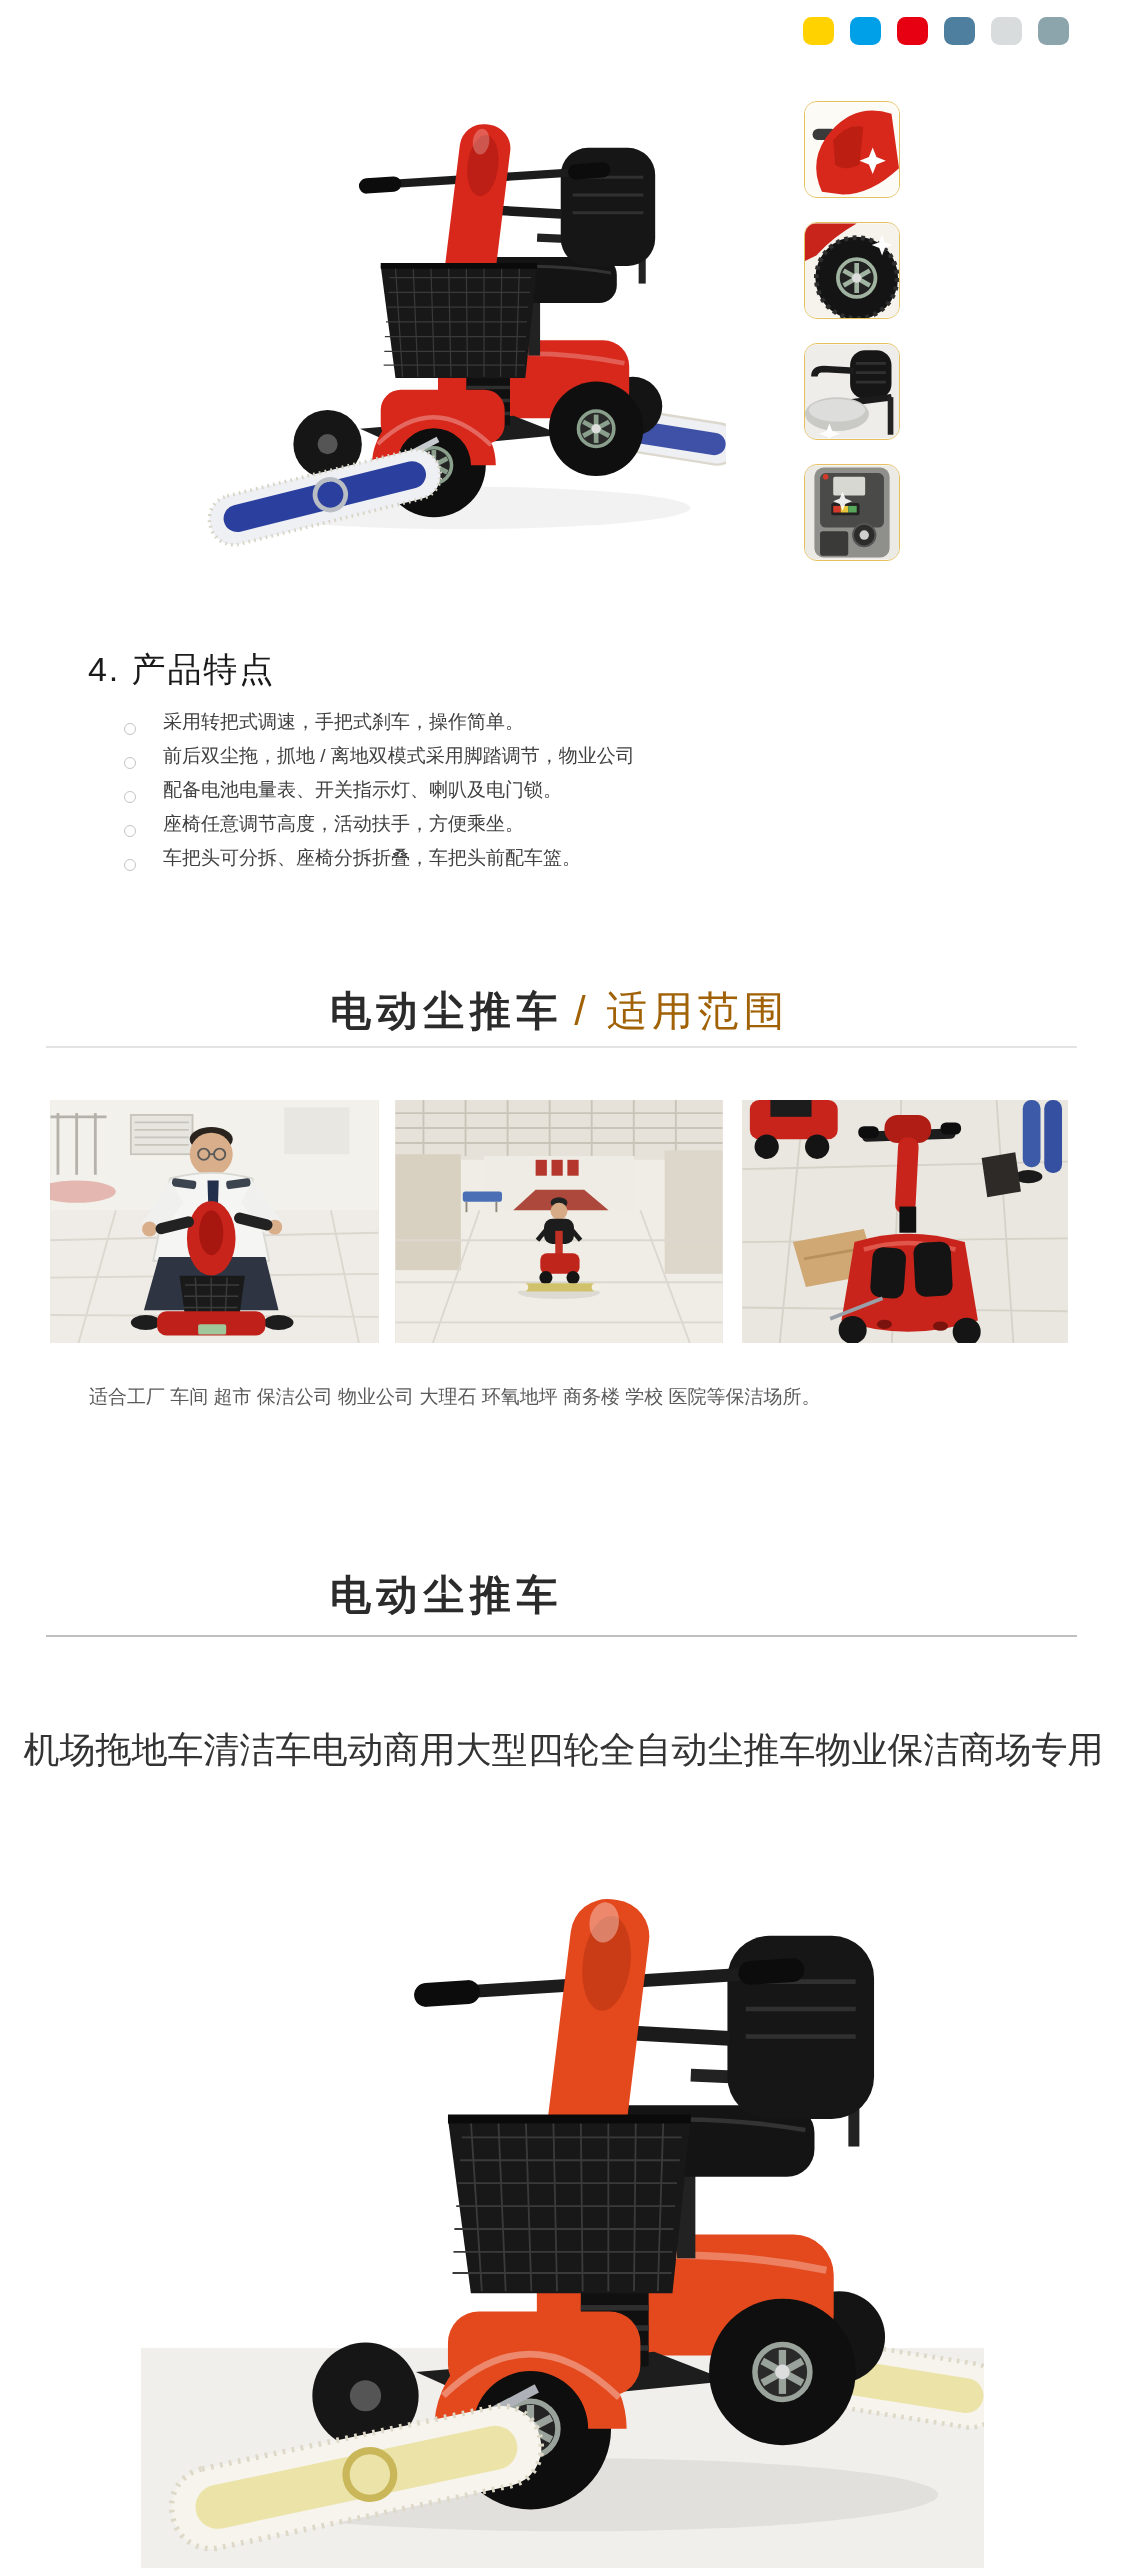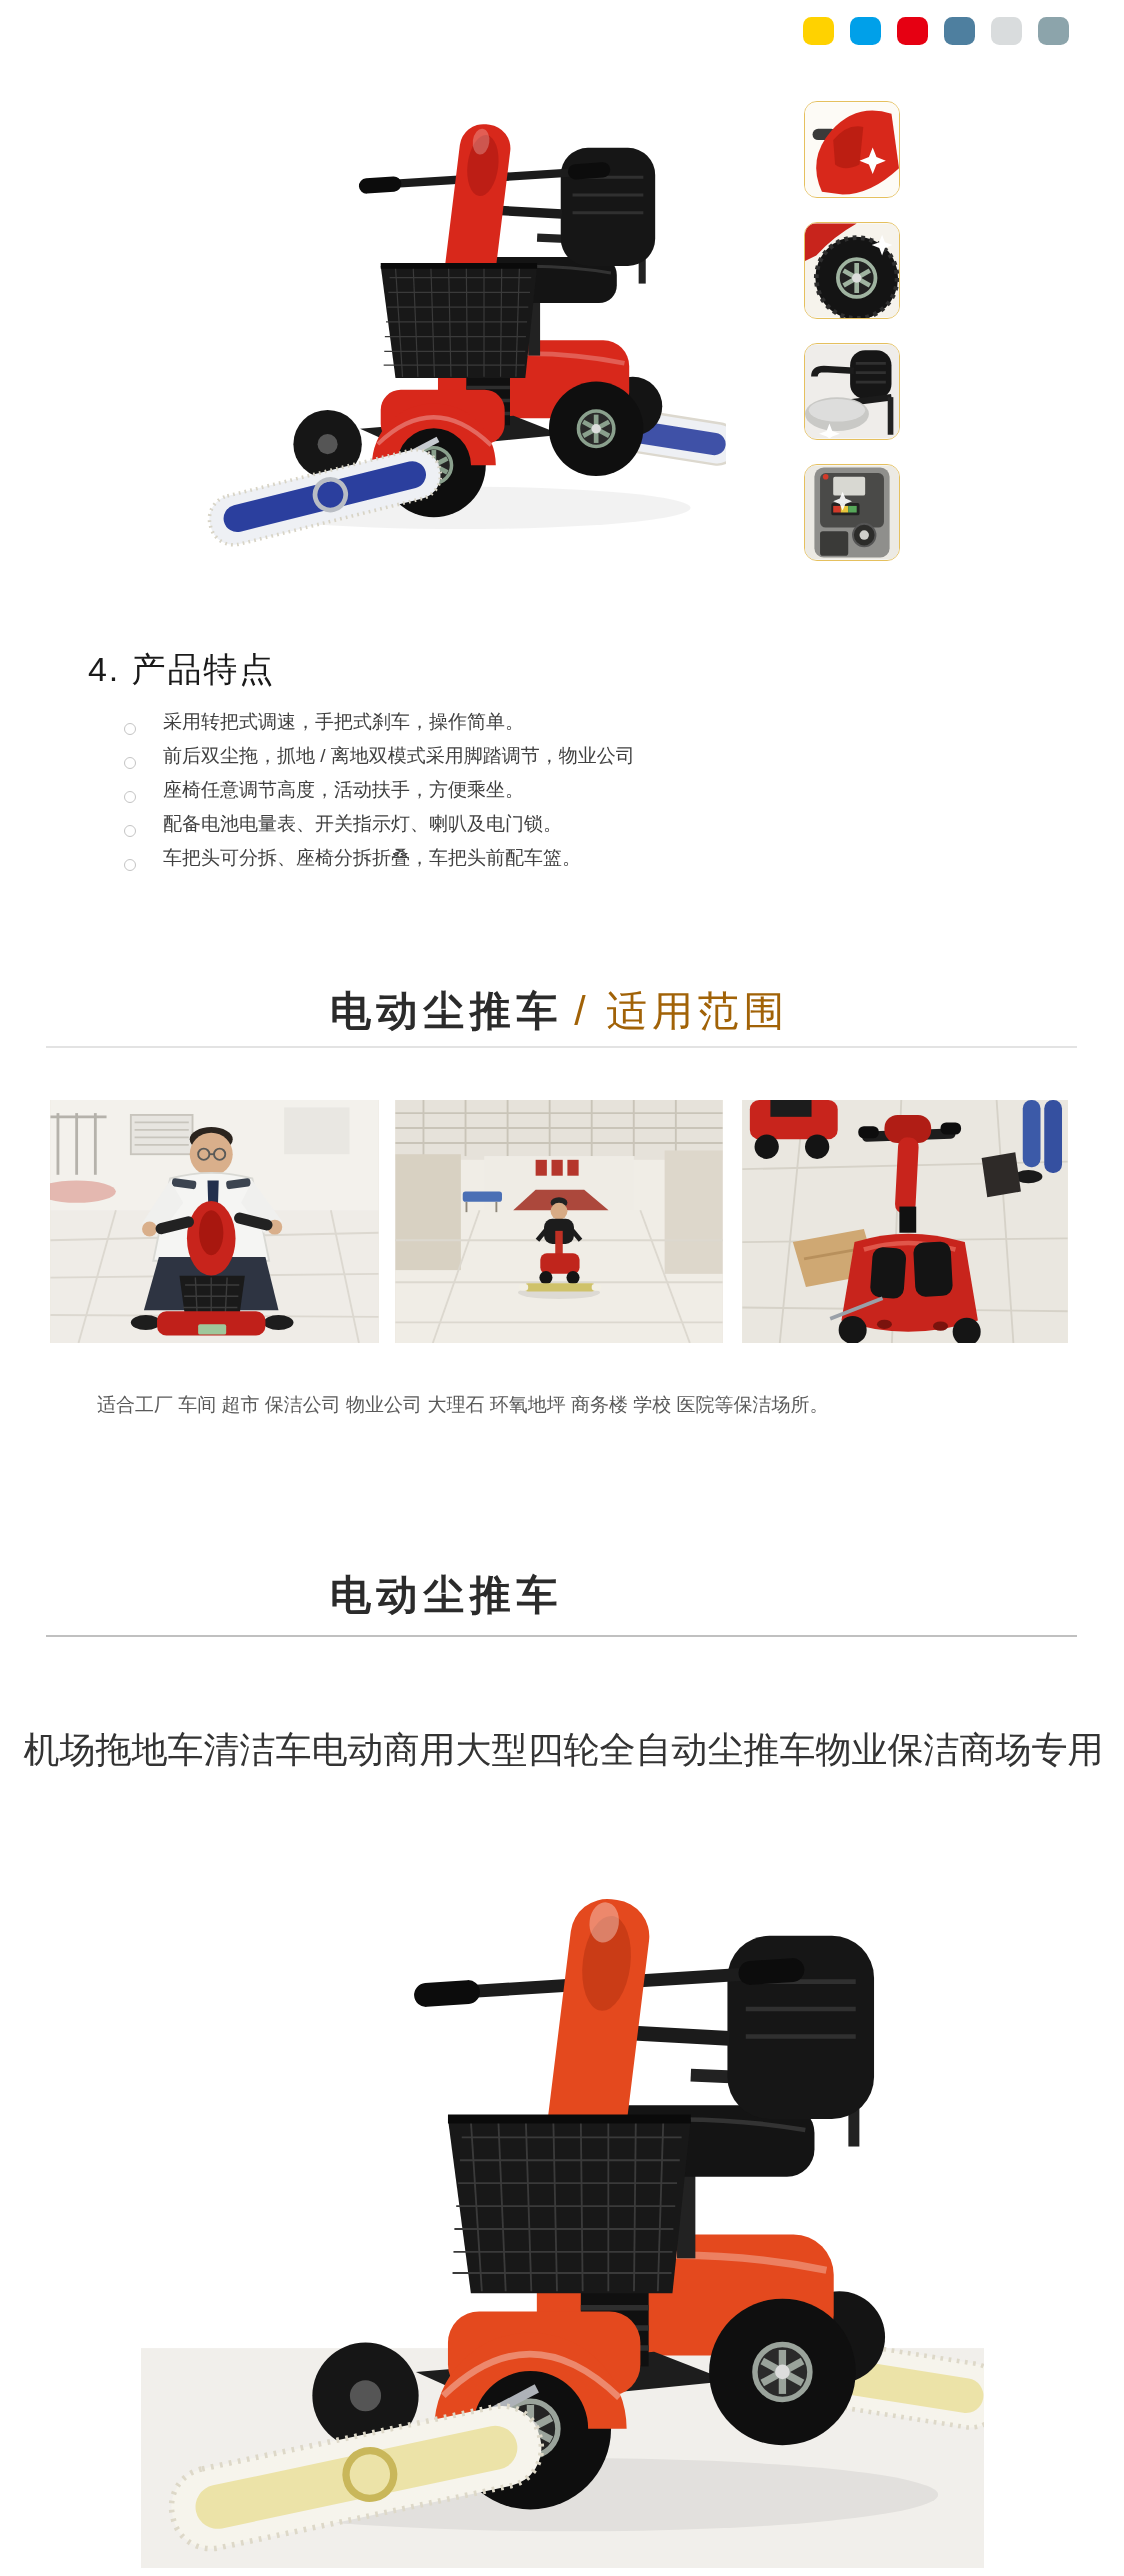--- a/index.html
+++ b/index.html
@@ -34,21 +34,21 @@
 
   
   .photo-row .photo{position:absolute;top:1100px;height:243px;overflow:hidden;background:#ece9e2;}
   .photo svg{display:block;width:100%;height:100%;}
   .p1{left:50px;width:329px;}
   .p2{left:395px;width:328px;}
   .p3{left:742px;width:326px;}
 
   
   .usage-text{position:absolute;left:47px;top:1376px;width:1035px;color:#595959;font-size:19px;line-height:33px;}
-  .usage-text p{margin:12px;text-indent:2em;}
+  .usage-text p{margin:4px;text-indent:2em;}
 
   
   .headline{position:absolute;left:23.4px;top:1729px;width:1078px;font-size:36px;line-height:41px;color:#333;letter-spacing:0px;white-space:nowrap;}
 
   
   .bottom-photo{position:absolute;left:141px;top:1827px;width:843px;height:749px;}
 
   
   .main-photo{--body:#d8281b;--body-dark:#a81510;--mop-outer:#eef0f4;--mop-inner:#2b3f9e;}
   .bottom-photo{--body:#e4491e;--body-dark:#b53210;--mop-outer:#f6f4ec;--mop-inner:#ece3a8;}
@@ -236,25 +236,25 @@
     <li class="feature-item">
       <span class="feature-dot"></span>
       <span class="feature-text">采用转把式调速，手把式刹车，操作简单。</span>
     </li>
     <li class="feature-item">
       <span class="feature-dot"></span>
       <span class="feature-text">前后双尘拖，抓地 / 离地双模式采用脚踏调节，物业公司</span>
     </li>
     <li class="feature-item">
       <span class="feature-dot"></span>
-      <span class="feature-text">座椅任意调节高度，活动扶手，方便乘坐。</span>
+      <span class="feature-text">配备电池电量表、开关指示灯、喇叭及电门锁。</span>
     </li>
     <li class="feature-item">
       <span class="feature-dot"></span>
-      <span class="feature-text">配备电池电量表、开关指示灯、喇叭及电门锁。</span>
+      <span class="feature-text">座椅任意调节高度，活动扶手，方便乘坐。</span>
     </li>
     <li class="feature-item">
       <span class="feature-dot"></span>
       <span class="feature-text">车把头可分拆、座椅分拆折叠，车把头前配车篮。</span>
     </li>
   </ul>
 
   <h2 class="sec-title t1"><span class="bold">电动尘推车</span><span class="light">/ 适用范围</span></h2>
   <div class="divider d1" style="background-color: rgb(227, 227, 227);"></div>
 

